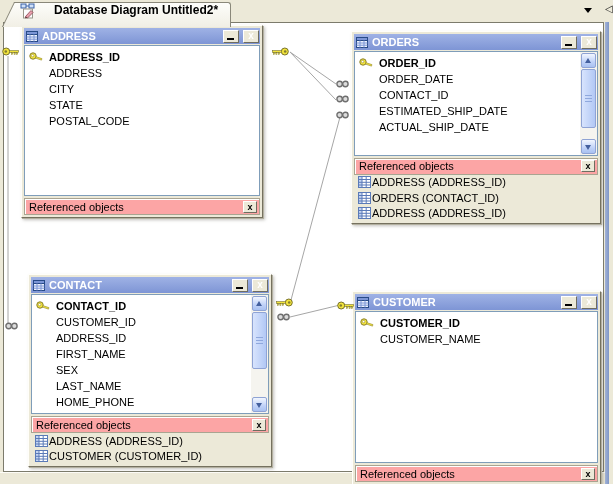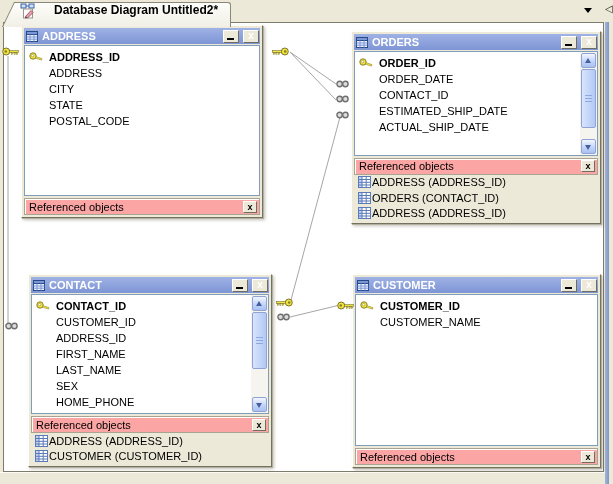--- a/index.html
+++ b/index.html
@@ -37,21 +37,21 @@
   .flip{transform:scaleX(-1);}
 
   
   .win{position:absolute;z-index:2;background:#ece9d8;padding:2px;
        border:1px solid;border-color:#fffef9 #75715f #75715f #fffef9;
        box-shadow:1px 1px 0 #b3b0a0,2px 2px 3px rgba(100,98,85,.4);
        display:flex;flex-direction:column;box-sizing:border-box;}
   #win-address {left:21px; top:25px; width:242px;height:193px;}
   #win-orders  {left:351px;top:31px; width:250px;height:193px;}
   #win-contact {left:28px; top:274px;width:244px;height:193px;}
-  #win-customer{left:352px;top:274px;width:249px;height:194px;}
+  #win-customer{left:352px;top:291px;width:249px;height:194px;}
 
   .titlebar{height:16px;flex:0 0 16px;display:flex;align-items:center;gap:4px;
        padding:0 1px 0 2px;color:#fff;font-weight:bold;
        background:linear-gradient(180deg,#9fb2e5,#7e95d5);}
   .titlebar .wicon{line-height:0;}
   .titlebar .wtitle{flex:1;white-space:nowrap;overflow:hidden;}
   .tb-btn{width:16px;height:13px;flex:0 0 16px;background:#ece9d8;position:relative;
        border:1px solid;border-color:#fff #6f6d60 #6f6d60 #fff;box-sizing:border-box;}
   .min-glyph{position:absolute;left:3px;bottom:2px;width:7px;height:2px;background:#000;}
   .close-glyph{display:block;font-size:10px;font-weight:bold;line-height:10px;text-align:center;}
@@ -323,22 +323,22 @@
         <span class="keyic"><svg width="14" height="9" viewBox="0 0 14 9">
               <circle cx="4" cy="4" r="3.2" fill="#f2e43c" stroke="#8a8030"></circle>
               <circle cx="3.6" cy="3.6" r="1.2" fill="#fff" stroke="#8a8030" stroke-width="0.5"></circle>
               <rect x="6.8" y="4.6" width="6.5" height="1.6" fill="#f2e43c" stroke="#8a8030" stroke-width="0.5" transform="rotate(18 6.8 4.6)"></rect>
             </svg></span>
         <span>CONTACT_ID</span>
       </div>
       <div class="crow"><span>CUSTOMER_ID</span></div>
       <div class="crow"><span>ADDRESS_ID</span></div>
       <div class="crow"><span>FIRST_NAME</span></div>
+      <div class="crow"><span>SEX</span></div>
       <div class="crow"><span>LAST_NAME</span></div>
-      <div class="crow"><span>SEX</span></div>
       <div class="crow"><span>HOME_PHONE</span></div>
       <div class="crow"><span>BUSINESS_PHONE</span></div>
       <div class="vsb" id="sb-contact">
         <span class="sb-btn up">
             <span class="arr"></span>
           </span>
         <span class="sb-thumb"></span>
         <span class="sb-btn down">
             <span class="arr"></span>
           </span>

